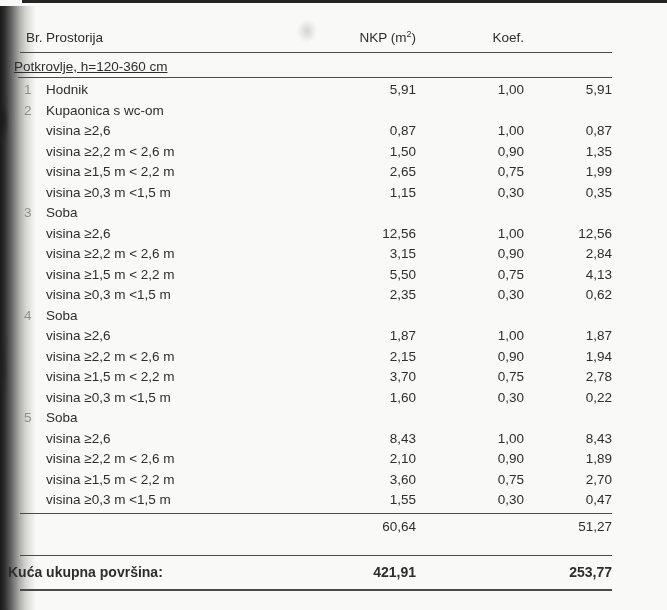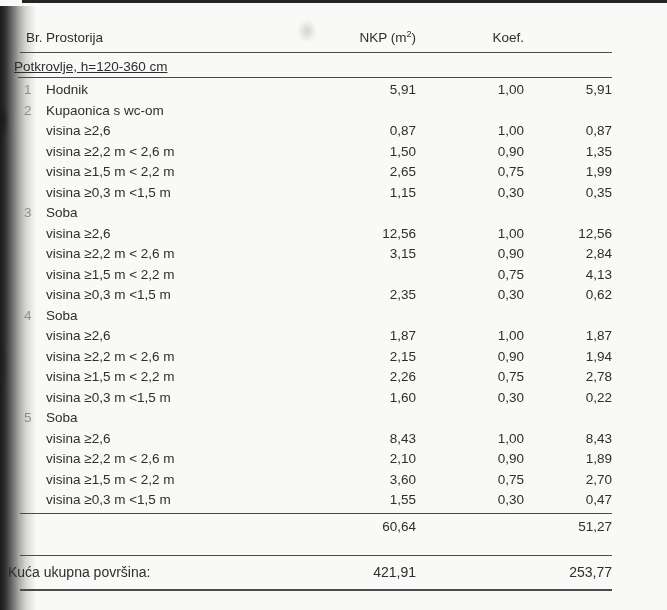--- a/index.html
+++ b/index.html
@@ -37,21 +37,21 @@
   .row{position:relative;height:20.5px;line-height:20.5px;width:100%;}
   .c-num{position:absolute;left:24px;width:20px;color:#8e8e8e;}
   .c-label{position:absolute;left:46px;white-space:nowrap;}
   .c-nkp{position:absolute;left:300px;width:116px;text-align:right;}
   .c-koef{position:absolute;left:440px;width:84px;text-align:right;}
   .c-kvp{position:absolute;left:520px;width:92px;text-align:right;}
   .hdr-row .c-br{position:absolute;left:26px;}
   .hdr-row .c-label{left:46px;}
   sup{font-size:9px;vertical-align:super;line-height:0;}
   .subtotal-row{position:absolute;top:516px;left:0;width:100%;height:22px;line-height:22px;z-index:1;}
-  .total-row{position:absolute;top:560px;left:0;width:100%;height:24px;line-height:24px;font-weight:400;font-size:14px;z-index:1;}
+  .total-row{position:absolute;top:560px;left:0;width:100%;height:24px;line-height:24px;font-weight:700;font-size:14px;z-index:1;}
   .total-row .c-label{left:8px;}
 </style>
 </head>
 <body>
 
 <div class="page">
 
   <div class="left-shadow"></div>
   <div class="top-edge"></div>
   <div class="smudge"></div>
@@ -127,20 +127,21 @@
     <div class="row">
         <span class="c-num"></span>
         <span class="c-label">visina ≥2,2 m &lt; 2,6 m</span>
         <span class="c-nkp">3,15</span>
         <span class="c-koef">0,90</span>
         <span class="c-kvp">2,84</span>
       </div>
     <div class="row">
         <span class="c-num"></span>
         <span class="c-label">visina ≥1,5 m &lt; 2,2 m</span>
+        <span class="c-nkp">5,50</span>
         <span class="c-koef">0,75</span>
         <span class="c-kvp">4,13</span>
       </div>
     <div class="row">
         <span class="c-num"></span>
         <span class="c-label">visina ≥0,3 m &lt;1,5 m</span>
         <span class="c-nkp">2,35</span>
         <span class="c-koef">0,30</span>
         <span class="c-kvp">0,62</span>
       </div>
@@ -161,21 +162,21 @@
     <div class="row">
         <span class="c-num"></span>
         <span class="c-label">visina ≥2,2 m &lt; 2,6 m</span>
         <span class="c-nkp">2,15</span>
         <span class="c-koef">0,90</span>
         <span class="c-kvp">1,94</span>
       </div>
     <div class="row">
         <span class="c-num"></span>
         <span class="c-label">visina ≥1,5 m &lt; 2,2 m</span>
-        <span class="c-nkp">2,26</span>
+        <span class="c-nkp">3,70</span>
         <span class="c-koef">0,75</span>
         <span class="c-kvp">2,78</span>
       </div>
     <div class="row">
         <span class="c-num"></span>
         <span class="c-label">visina ≥0,3 m &lt;1,5 m</span>
         <span class="c-nkp">1,60</span>
         <span class="c-koef">0,30</span>
         <span class="c-kvp">0,22</span>
       </div>

